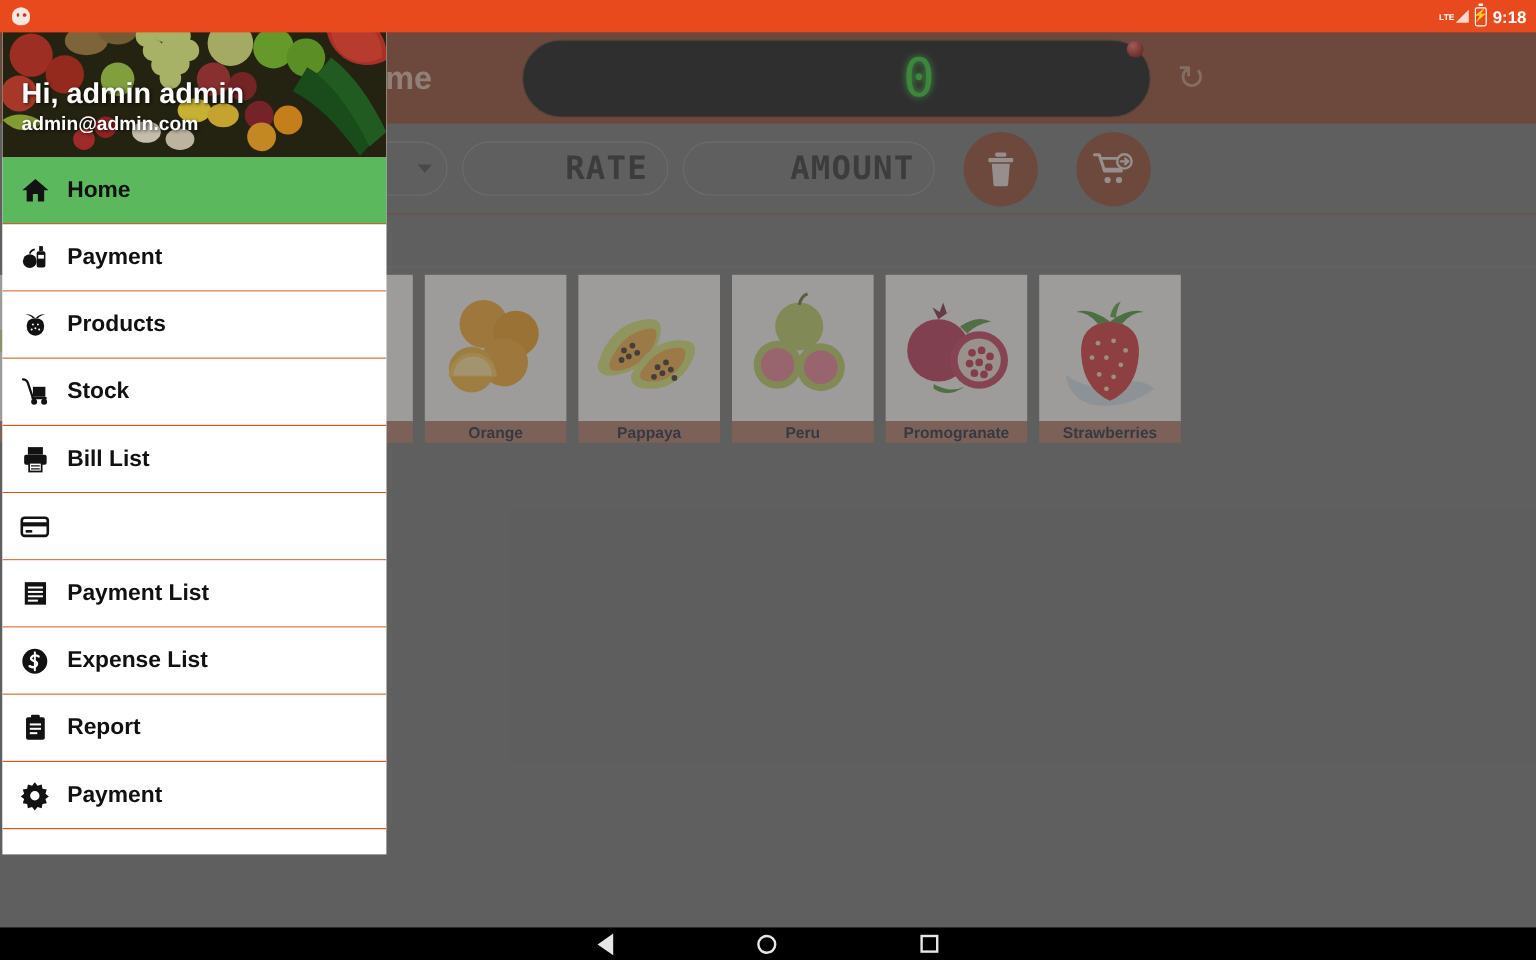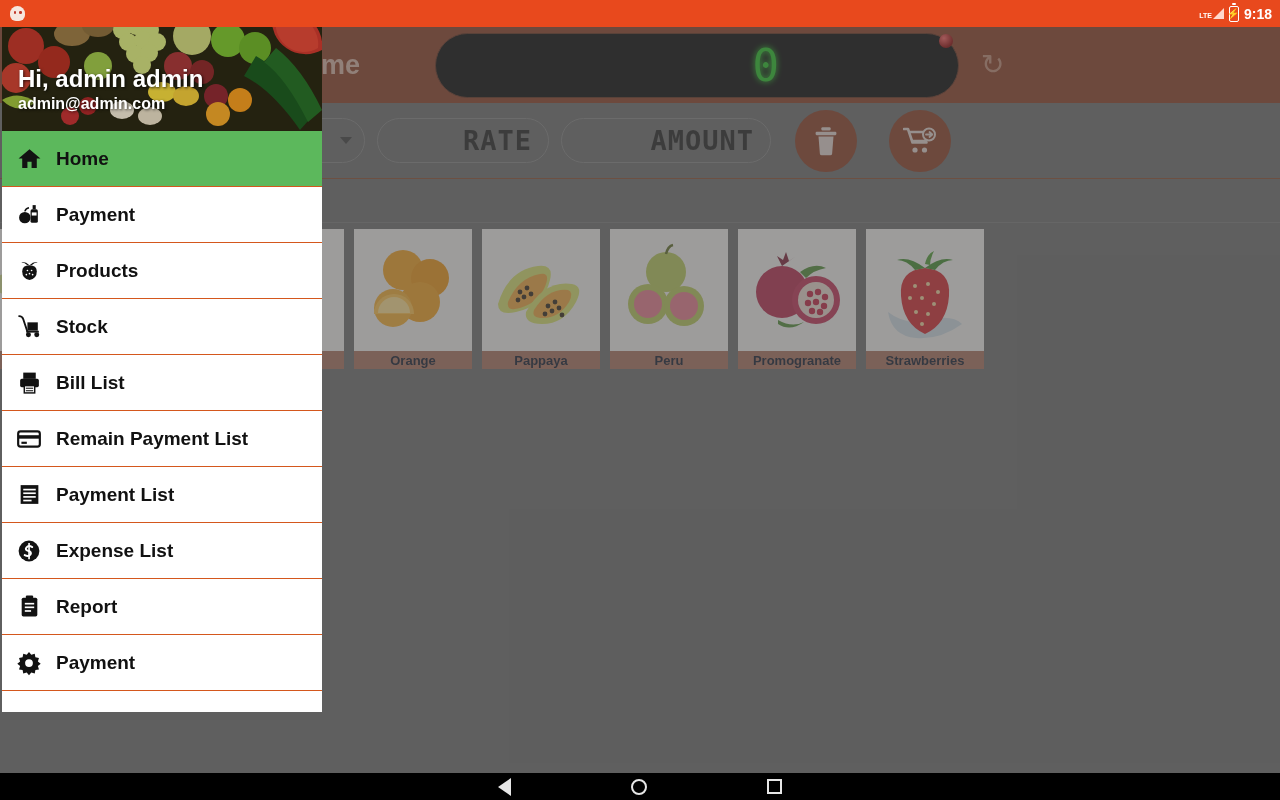--- a/index.html
+++ b/index.html
@@ -95,21 +95,21 @@
     margin-left: 22px;
     color: #c08a74; font-size: 28px; line-height: 28px;
     font-family: "DejaVu Sans", sans-serif;
   }
 
   
   #entrybar {
     height: 76px;
     background: #6a6a6a;
     display: flex; align-items: center;
-    padding-left: 32px;
+    padding-left: 40px;
     border-bottom: 1.5px solid #8a4a2a;
   }
   .srch-ico {
     width: 17px; height: 17px; border: 2.3px solid #2e2e2e;
     border-radius: 50%; position: relative; margin-right: 12px;
   }
   .srch-ico::after {
     content: ""; position: absolute; right: -7px; bottom: -5px;
     width: 9px; height: 2.3px; background: #2e2e2e;
     transform: rotate(45deg);
@@ -603,21 +603,20 @@
     </div>
 
     <div class="nav-item">
       <span class="ico">
         <svg width="26" height="26" viewBox="0 0 24 24">
           <rect x="2" y="5" width="20" height="14" rx="2.2" fill="none" stroke="#121212" stroke-width="2"></rect>
           <rect x="2" y="8.5" width="20" height="3.2" fill="#121212"></rect>
           <rect x="5" y="14.5" width="5" height="2" fill="#121212"></rect>
         </svg>
       </span>
-      <span class="lbl">Remain Payment List</span>
     </div>
 
     <div class="nav-item">
       <span class="ico">
         <svg width="25" height="25" viewBox="0 0 24 24">
           <rect x="3.5" y="3" width="17" height="18" fill="#121212"></rect>
           <g fill="#ffffff">
             <rect x="6" y="6.5" width="12" height="1.6"></rect>
             <rect x="6" y="10" width="12" height="1.6"></rect>
             <rect x="6" y="13.5" width="12" height="1.6"></rect>

